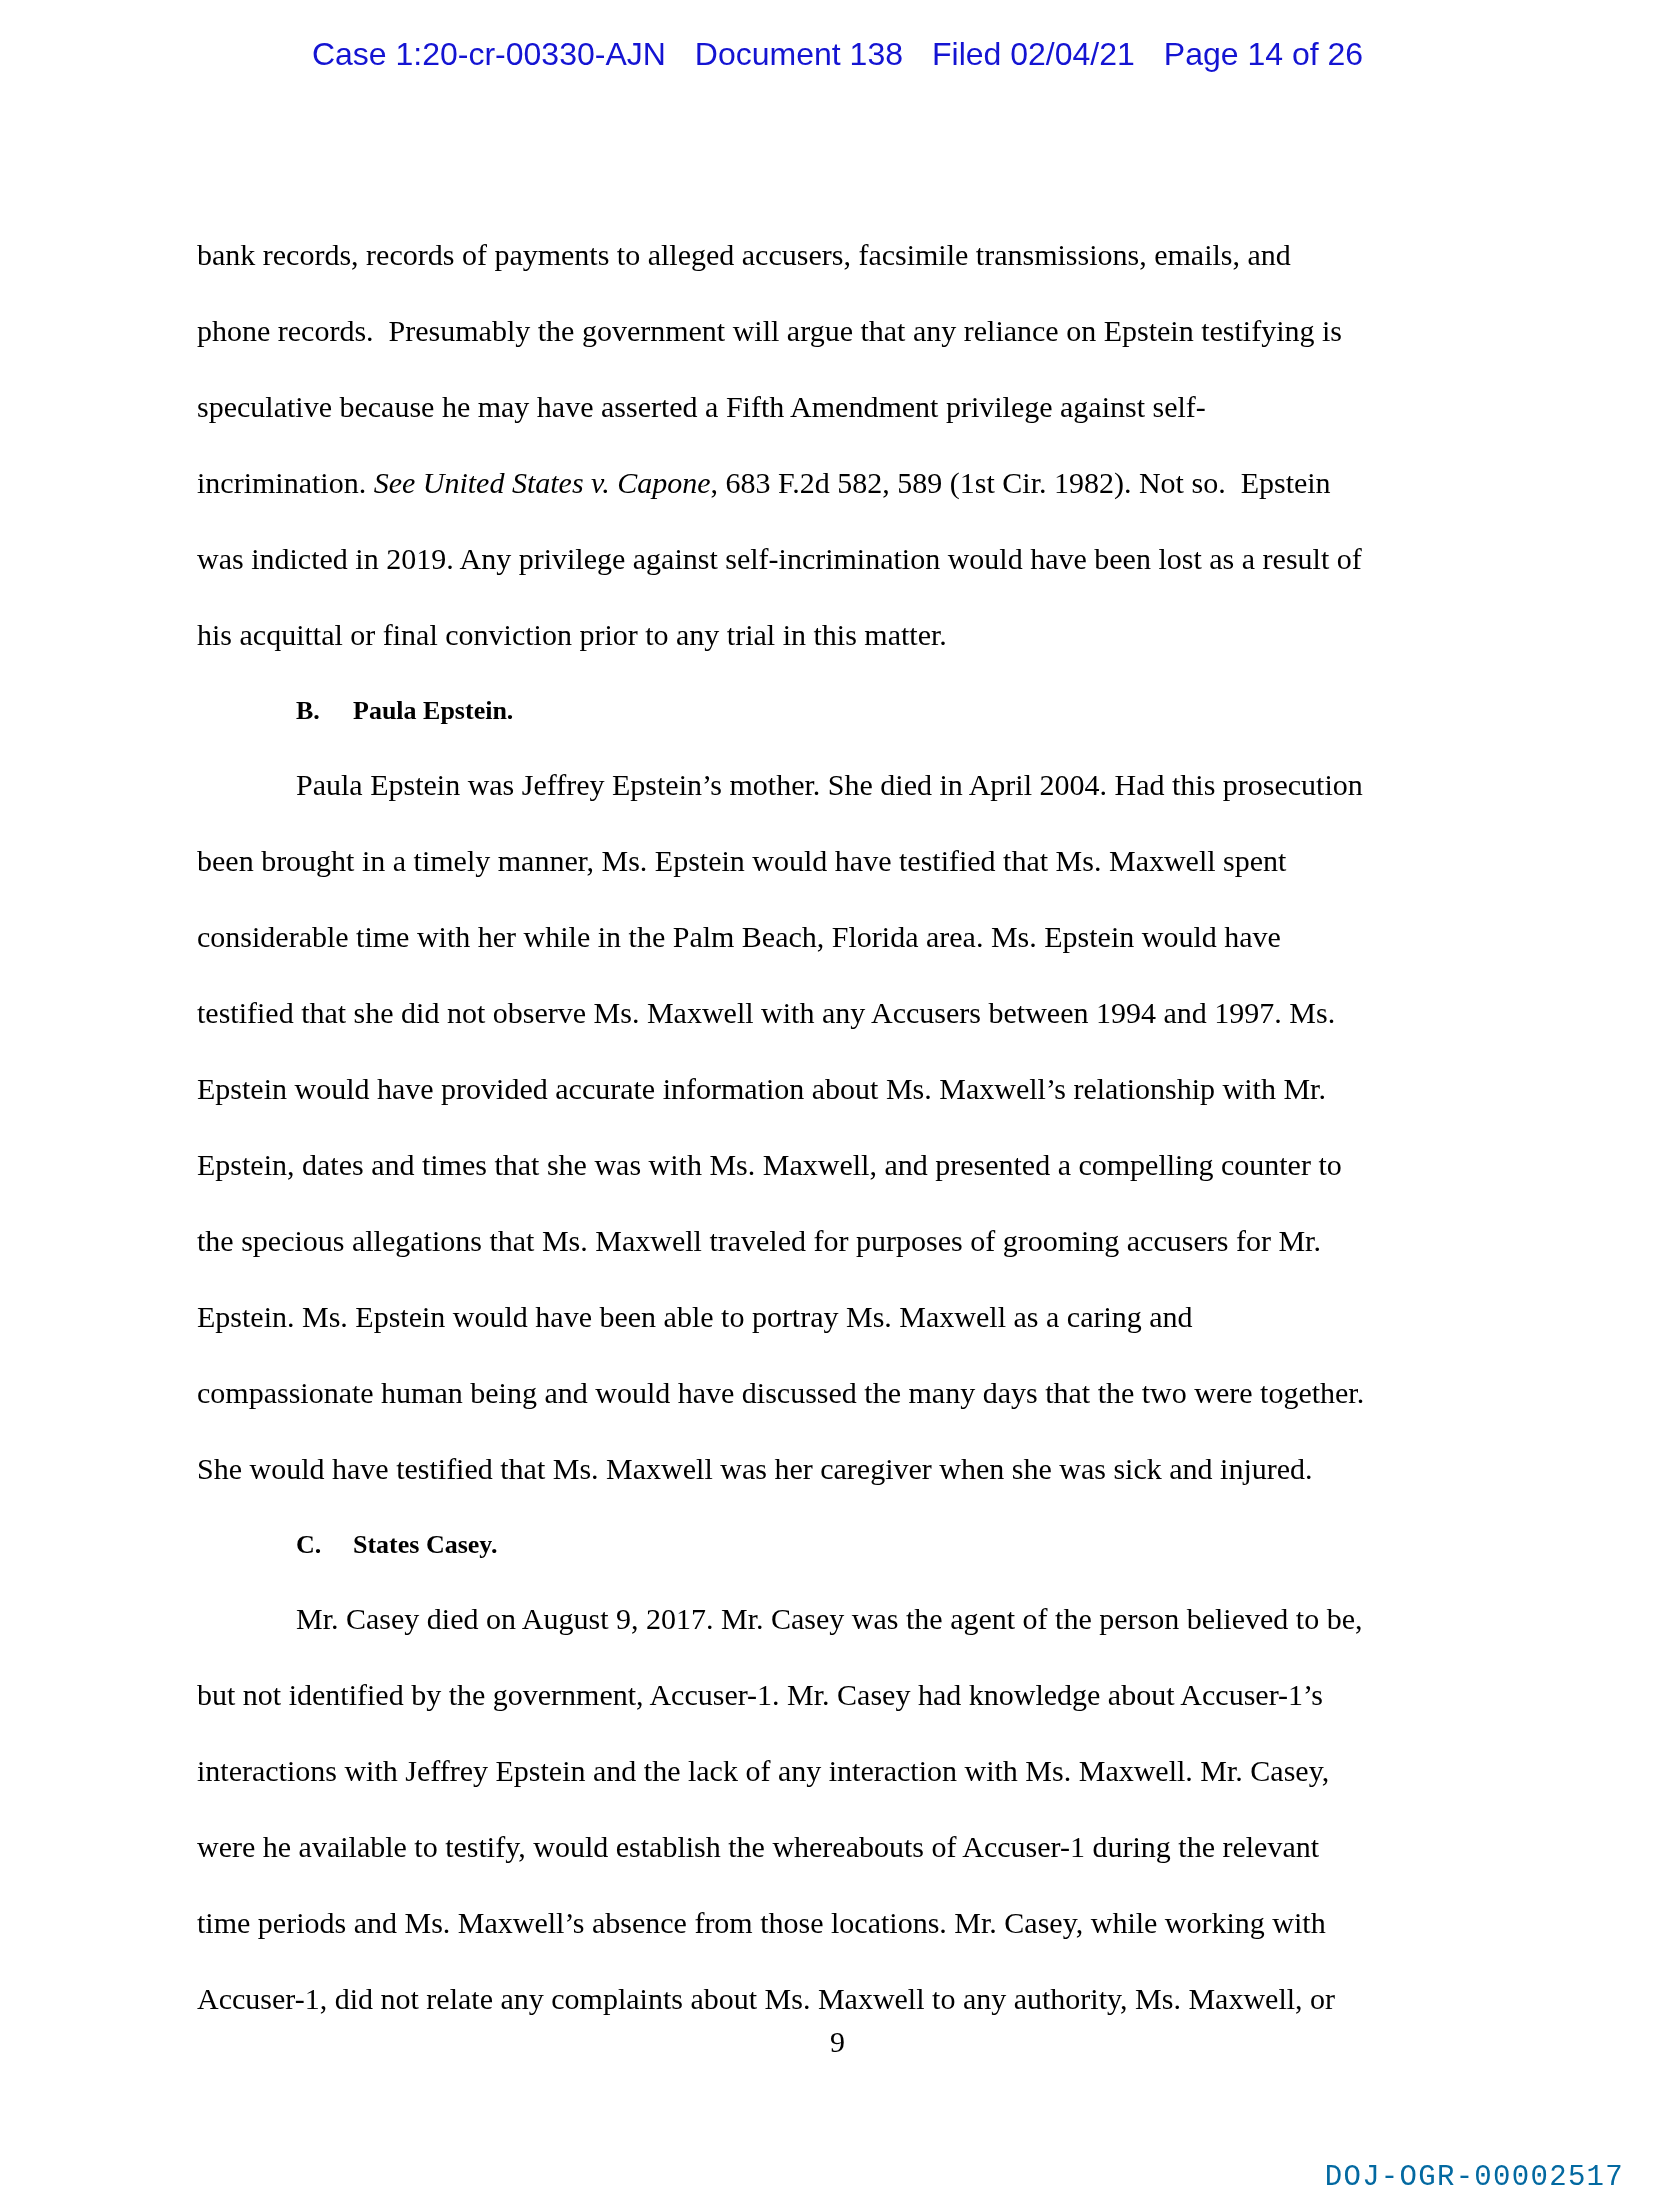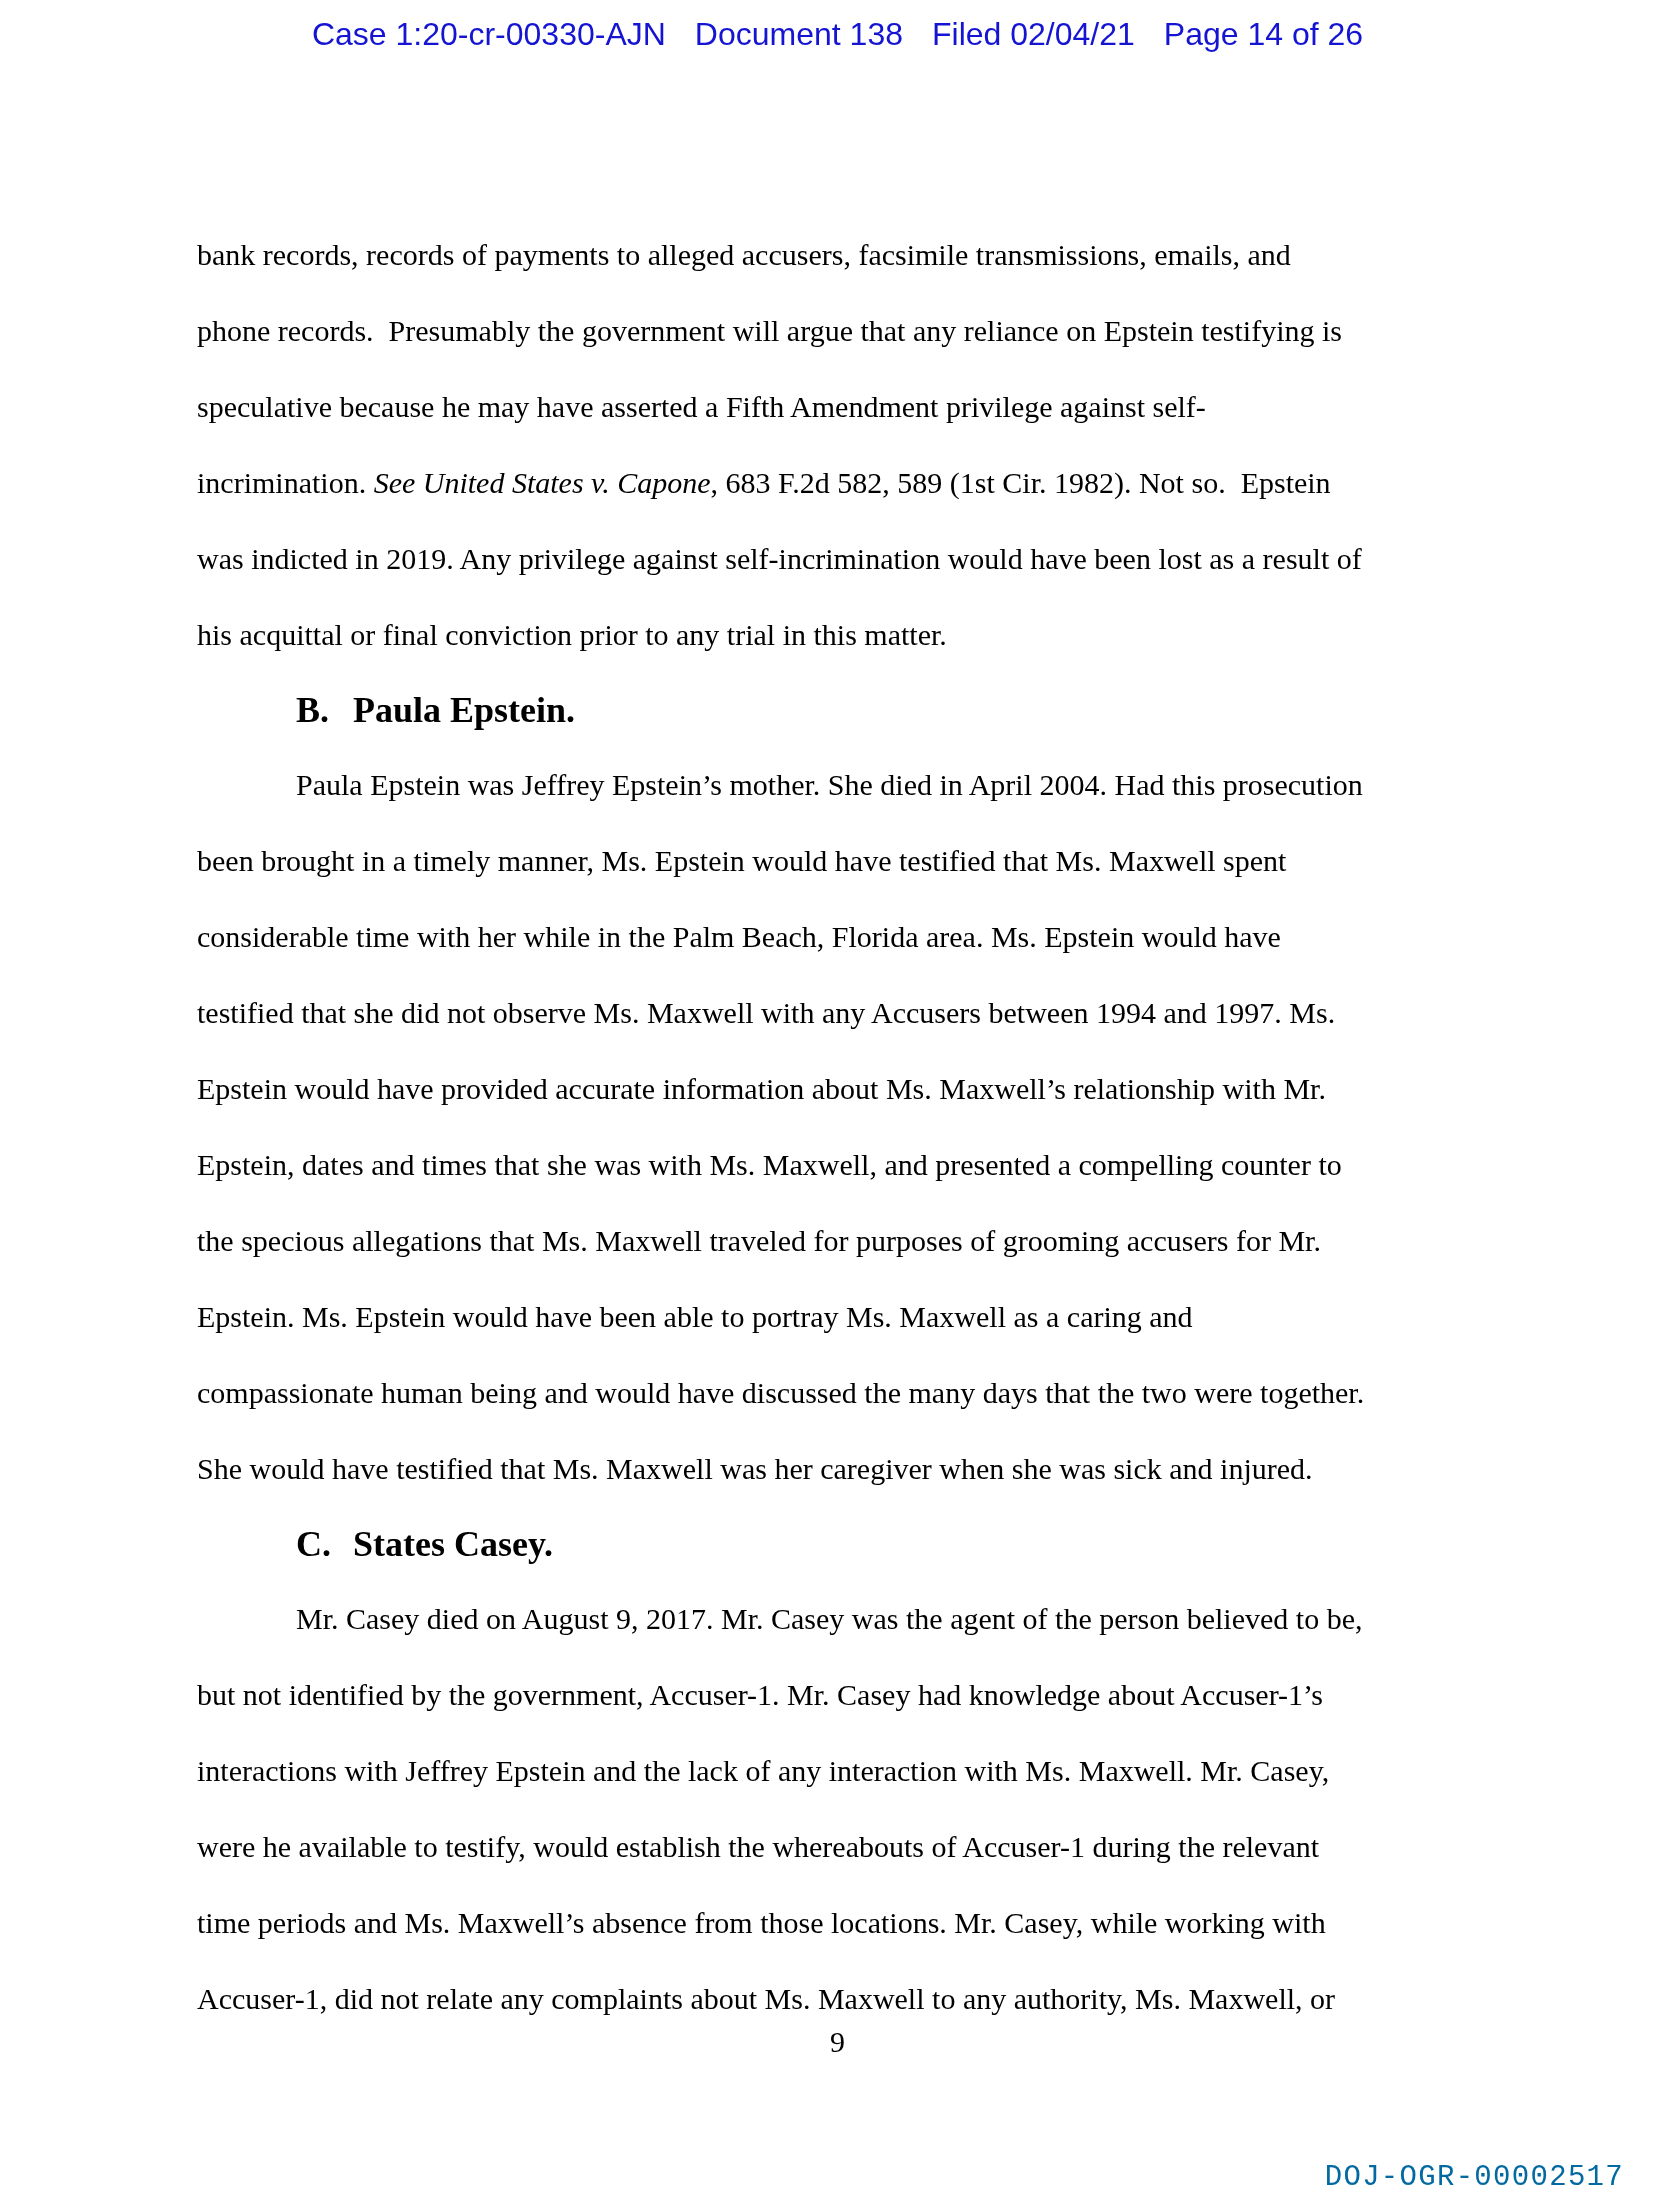--- a/index.html
+++ b/index.html
@@ -8,21 +8,21 @@
       background: #ffffff;
     }
     body {
       width: 1675px;
       height: 2205px;
       position: relative;
       overflow: hidden;
     }
     .header {
       position: absolute;
-      top: 16px;
+      top: 36px;
       left: 0;
       width: 1675px;
       text-align: center;
       font-family: "Liberation Sans", sans-serif;
       font-size: 32px;
       color: #1414d2;
       white-space: pre;
     }
     .header span { margin: 0 14.5px; }
     .body {
@@ -39,21 +39,21 @@
       height: 76px;
       line-height: 49px;
       white-space: pre;
     }
     .indent { padding-left: 99px; }
     .heading {
       height: 74px;
       line-height: 49px;
       padding-left: 99px;
       font-weight: bold;
-      font-size: 36px;
+      font-size: 26px;
       white-space: pre;
     }
     .heading .letter {
       display: inline-block;
       width: 57px;
     }
     .page-number {
       position: absolute;
       top: 2025px;
       left: 0;

